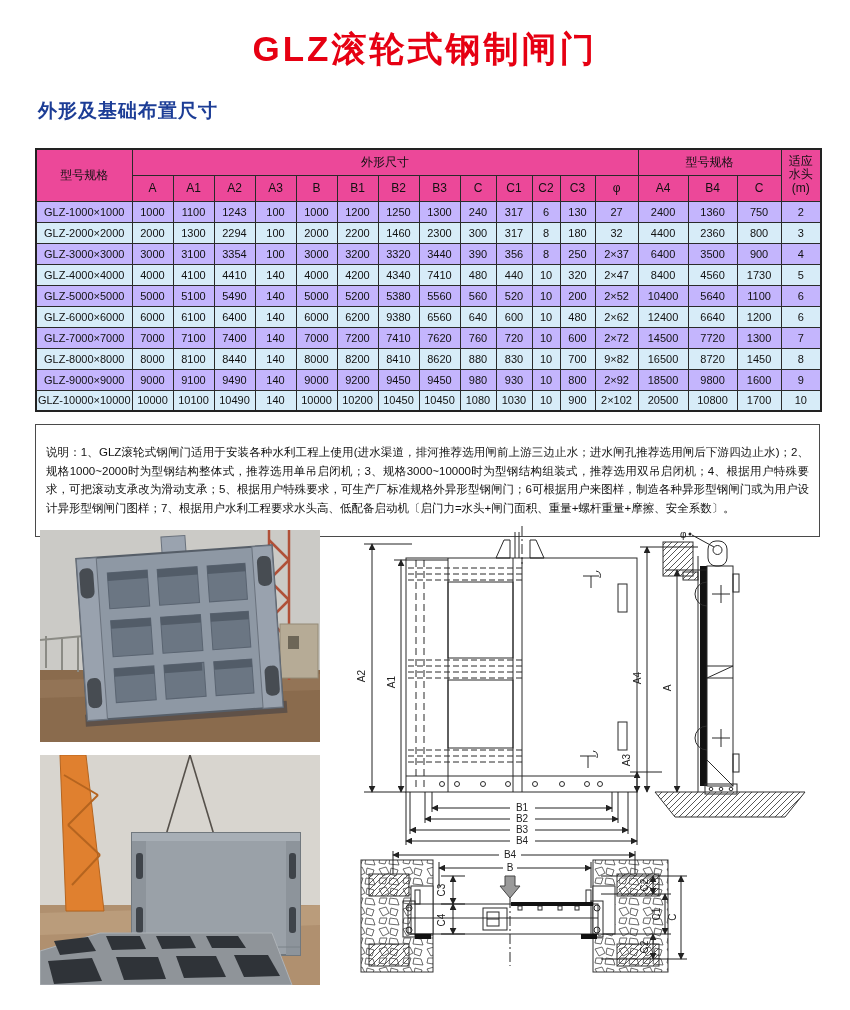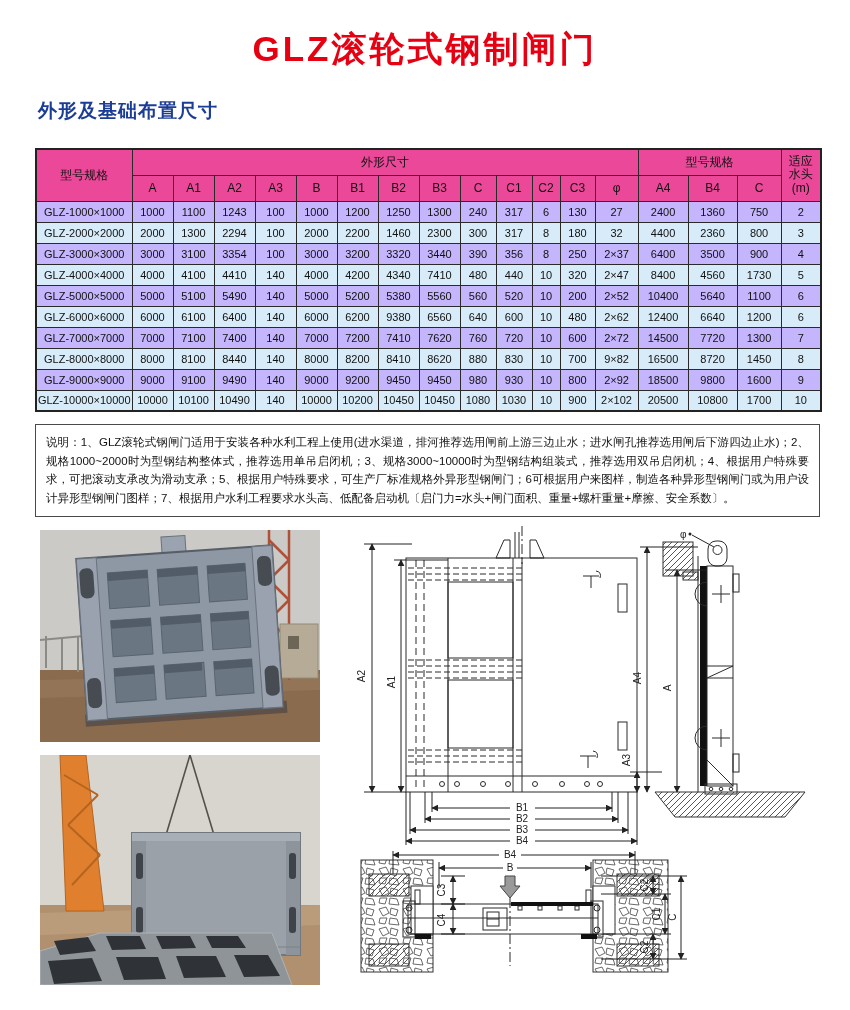--- a/index.html
+++ b/index.html
@@ -23,21 +23,21 @@
     border:1px solid #2a2a2a;text-align:center;vertical-align:middle;
     padding:0;font-size:11px;color:#111;overflow:hidden;white-space:nowrap;
   }
   table.spec thead th{background:#ec4899;font-size:12px;font-weight:normal;}
   table.spec thead tr{height:26px;}
   table.spec tbody tr{height:21px;background:#c4b5fd;}
   table.spec tbody tr:nth-child(even){background:#d7ecf8;}
   .head-unit span{display:block;line-height:1.15;}
   .notes{
     position:absolute;left:35px;top:424px;width:763px;
-    border:1px solid #4a4a4a;padding:8px 10px;background:#fff;
+    border:1px solid #4a4a4a;padding:18px 10px;background:#fff;
     font-size:11.5px;line-height:1.62;color:#111;text-align:justify;
   }
   .fig{position:absolute;}
   svg text{font-family:"Liberation Sans","DejaVu Sans",sans-serif;}
   .dim{stroke:#222;stroke-width:1;}
   .thin{stroke:#2b2b2b;stroke-width:1;fill:none;}
   .lbl{font-size:10px;fill:#222;}
 </style>
 </head>
 <body>

